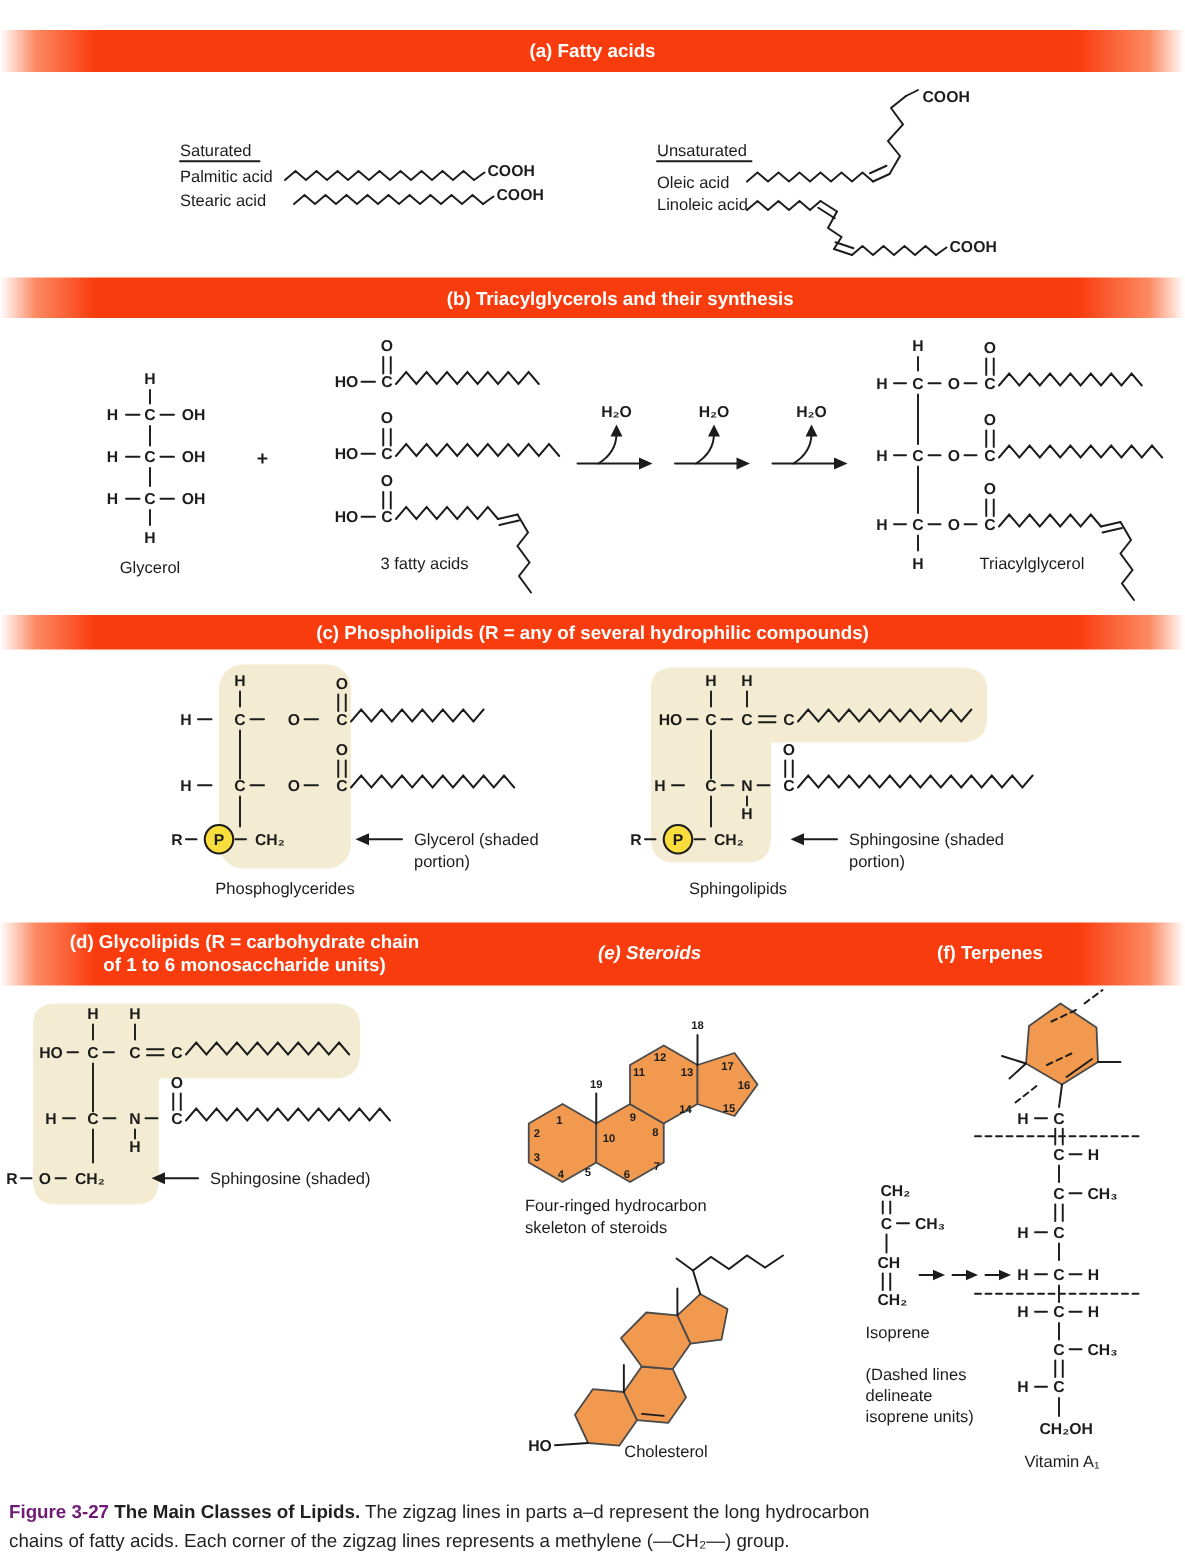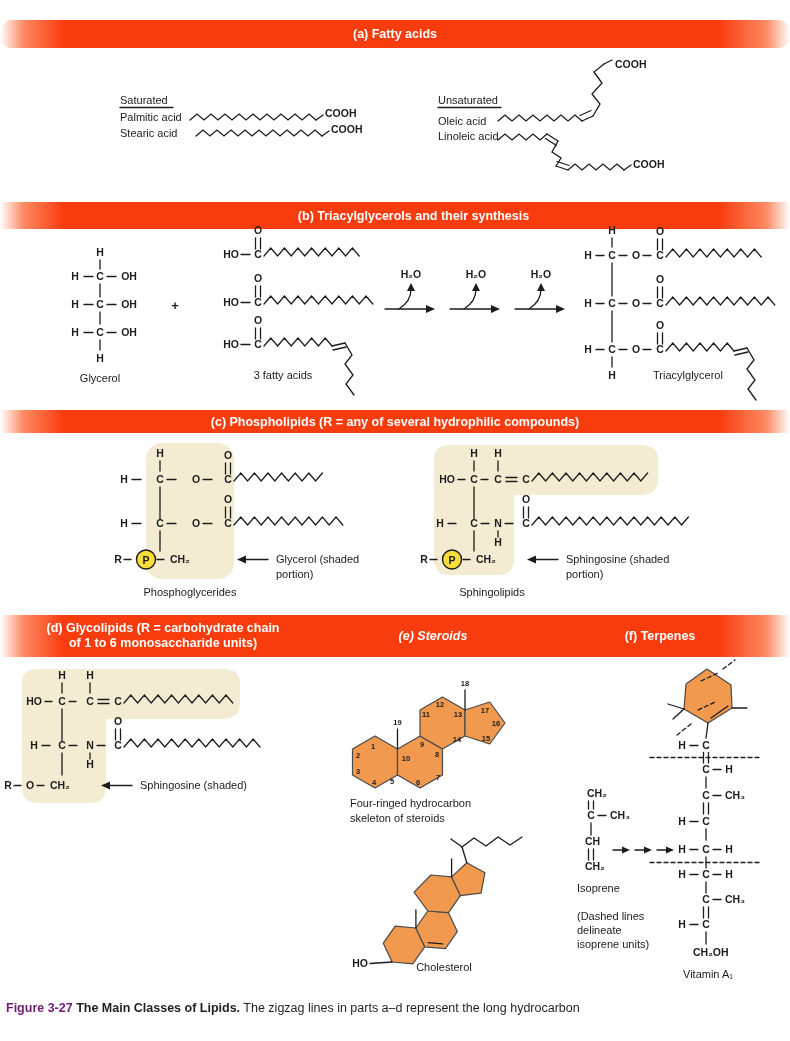--- a/index.html
+++ b/index.html
@@ -26,24 +26,24 @@
   .ah{fill:#1c1c1c;stroke:none;}
   .caption{position:absolute;top:999px;left:6px;width:780px;font-size:12.5px;line-height:19px;color:#231f20;}
   .figlabel{color:#701a75;font-weight:bold;}
   .capbold{font-weight:bold;}
 </style>
 </head>
 <body>
 
 <div class="fig">
 
-  <div class="banner" style="top:20px;height:28px;border-radius:12px;">
+  <div class="banner" style="top:20px;height:28px;">
     <span>(a) Fatty acids</span>
   </div>
-  <div class="banner" style="top:202px;height:27px;padding-left:37px;">
+  <div class="banner" style="top:185px;height:27px;padding-left:37px;">
     <span>(b) Triacylglycerols and their synthesis</span>
   </div>
   <div class="banner" style="top:410px;height:23px;">
     <span>(c) Phospholipids (R = any of several hydrophilic compounds)</span>
   </div>
   <div class="banner-def" style="top:615px;height:42px;padding-left:36px;">
     <div class="bt" style="left:163px;">
       <div>(d) Glycolipids (R = carbohydrate chain</div>
       <div>of 1 to 6 monosaccharide units)</div>
     </div>
@@ -466,15 +466,16 @@
       <line x1="151" y1="275" x2="151" y2="287"></line>
       <text class="st" x="138" y="299">CH₂OH</text>
       <text class="lbl" x="153" y="321">Vitamin A₁</text>
     </g>
   </svg>
 
   <div class="caption">
     <span class="figlabel">Figure 3-27</span>
     <span class="capbold">The Main Classes of Lipids.</span>
     <span>The zigzag lines in parts a–d represent the long hydrocarbon</span><br>
+    <span>chains of fatty acids. Each corner of the zigzag lines represents a methylene (—CH₂—) group.</span>
   </div>
 
 </div>
 
 </body></html>

